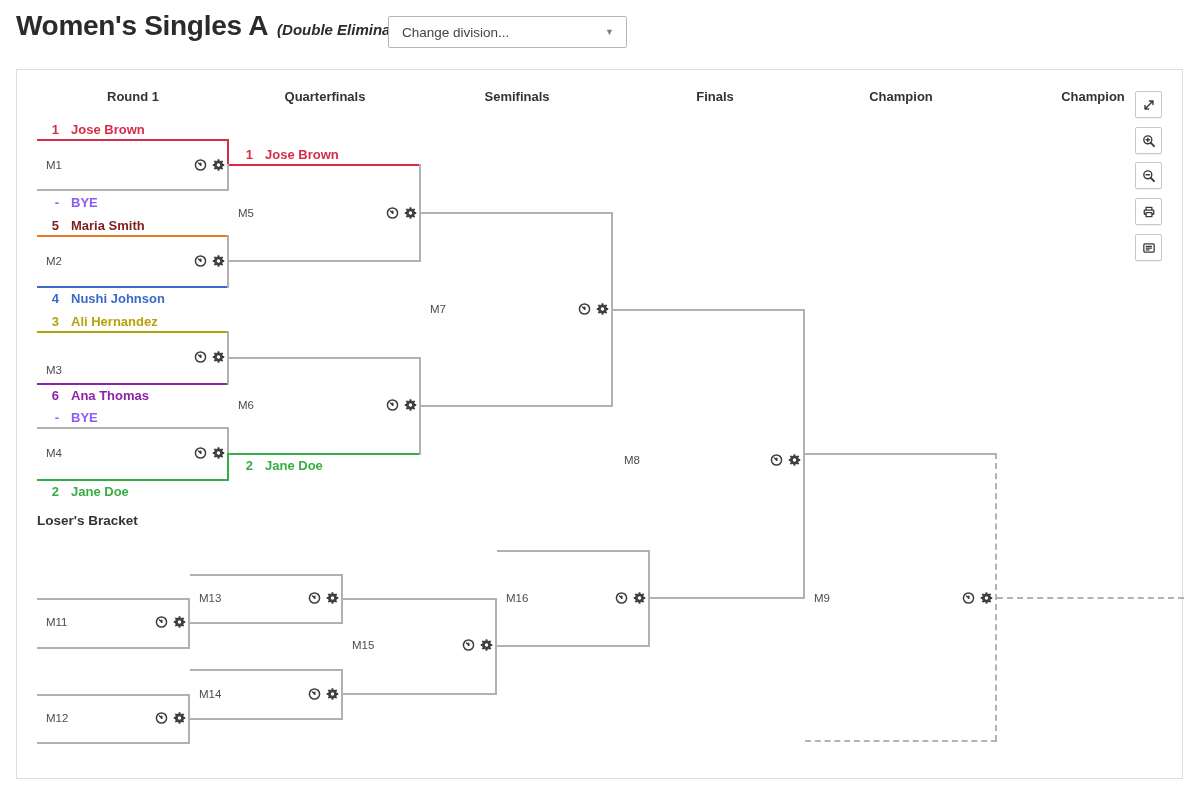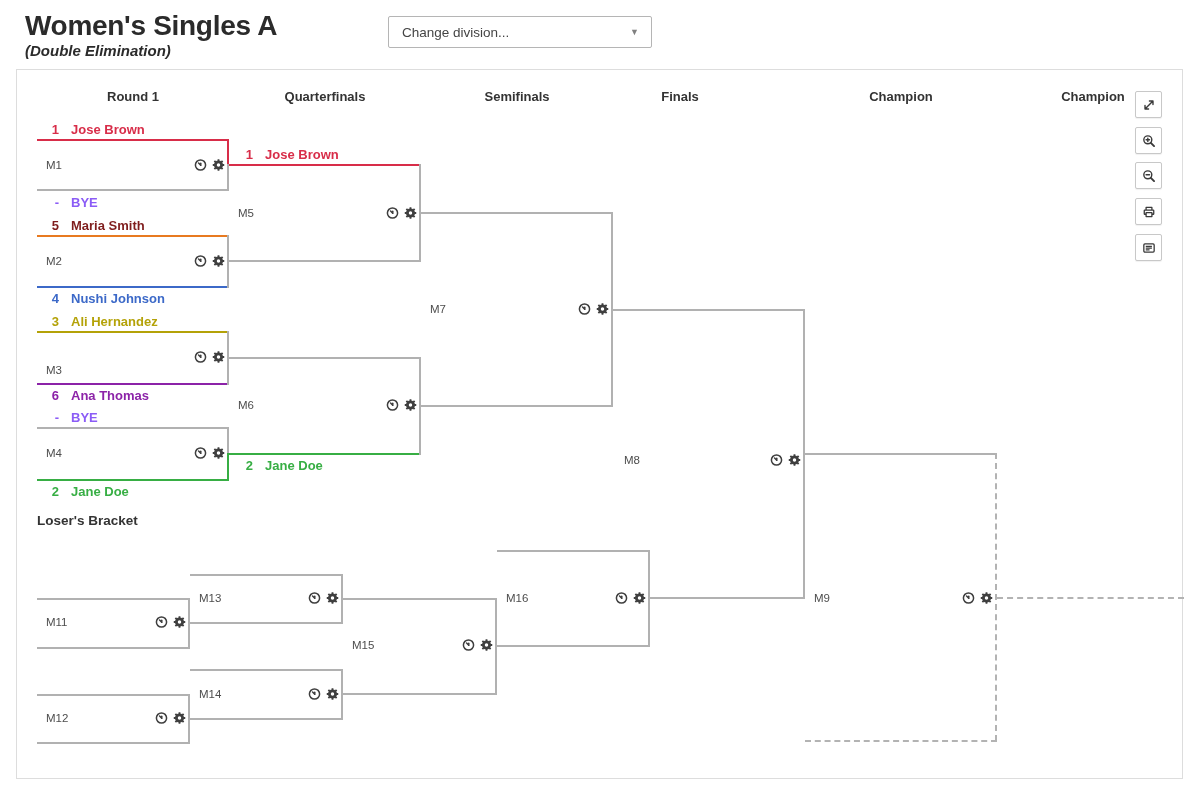--- a/index.html
+++ b/index.html
@@ -1,22 +1,22 @@
 <!DOCTYPE html>
 <html><head>
 <meta charset="utf-8">
 <style>
   html,body{margin:0;padding:0;background:#fff;}
   body{width:1200px;height:794px;position:relative;overflow:hidden;
        font-family:"Liberation Sans","DejaVu Sans",sans-serif;color:#333;}
   
-  .titlebar{position:absolute;left:16px;top:10px;display:flex;align-items:baseline;flex-direction:column;}
+  .titlebar{position:absolute;left:16px;top:10px;display:flex;align-items:baseline;}
   .title{font-size:28px;font-weight:700;color:#2b2b2b;letter-spacing:-.3px;}
   .sub{font-size:15px;font-weight:700;font-style:italic;color:#2b2b2b;margin-left:9px;}
-  .dropdown{position:absolute;left:388px;top:16px;width:264px;height:32px;background:#fff;
+  .dropdown{position:absolute;left:388px;top:16px;width:239px;height:32px;background:#fff;
             border:1px solid #b5b5b5;border-radius:2px;box-sizing:border-box;display:flex;
             align-items:center;cursor:pointer;}
   .dropdown .val{font-size:13.5px;color:#444;padding-left:13px;flex:1;}
   .dropdown .caret{color:#808080;font-size:9px;padding-right:12px;}
   
   .card{position:absolute;left:16px;top:69px;width:1167px;height:710px;background:#fff;
         border:1px solid #ddd;box-sizing:border-box;}
   
   .hdr{position:absolute;top:90px;width:192px;text-align:center;font-size:13px;
        font-weight:700;color:#333;height:14px;line-height:14px;}
@@ -70,21 +70,21 @@
 <div class="dropdown">
   <span class="val">Change division...</span>
   <span class="caret">▼</span>
 </div>
 
 <div class="card"></div>
 
 <div class="hdr" style="left:37px">Round 1</div>
 <div class="hdr" style="left:229px">Quarterfinals</div>
 <div class="hdr" style="left:421px">Semifinals</div>
-<div class="hdr" style="left:584px">Finals</div>
+<div class="hdr" style="left:619px">Finals</div>
 <div class="hdr" style="left:805px">Champion</div>
 <div class="hdr" style="left:997px">Champion</div>
 
 <button class="tb" style="top:91px">
   <svg viewBox="0 0 13 13" fill="none" stroke="#3a3a3a" stroke-width="1.3" stroke-linecap="round" stroke-linejoin="round">
       <path d="M2.8 10.2 L10.2 2.8 M6.9 2.8 H10.2 V6.1 M6.1 10.2 H2.8 V6.9"></path>
     </svg>
 </button>
 <button class="tb" style="top:127px">
   <svg viewBox="0 0 13 13" fill="none" stroke="#3a3a3a" stroke-width="1.3" stroke-linecap="round">

